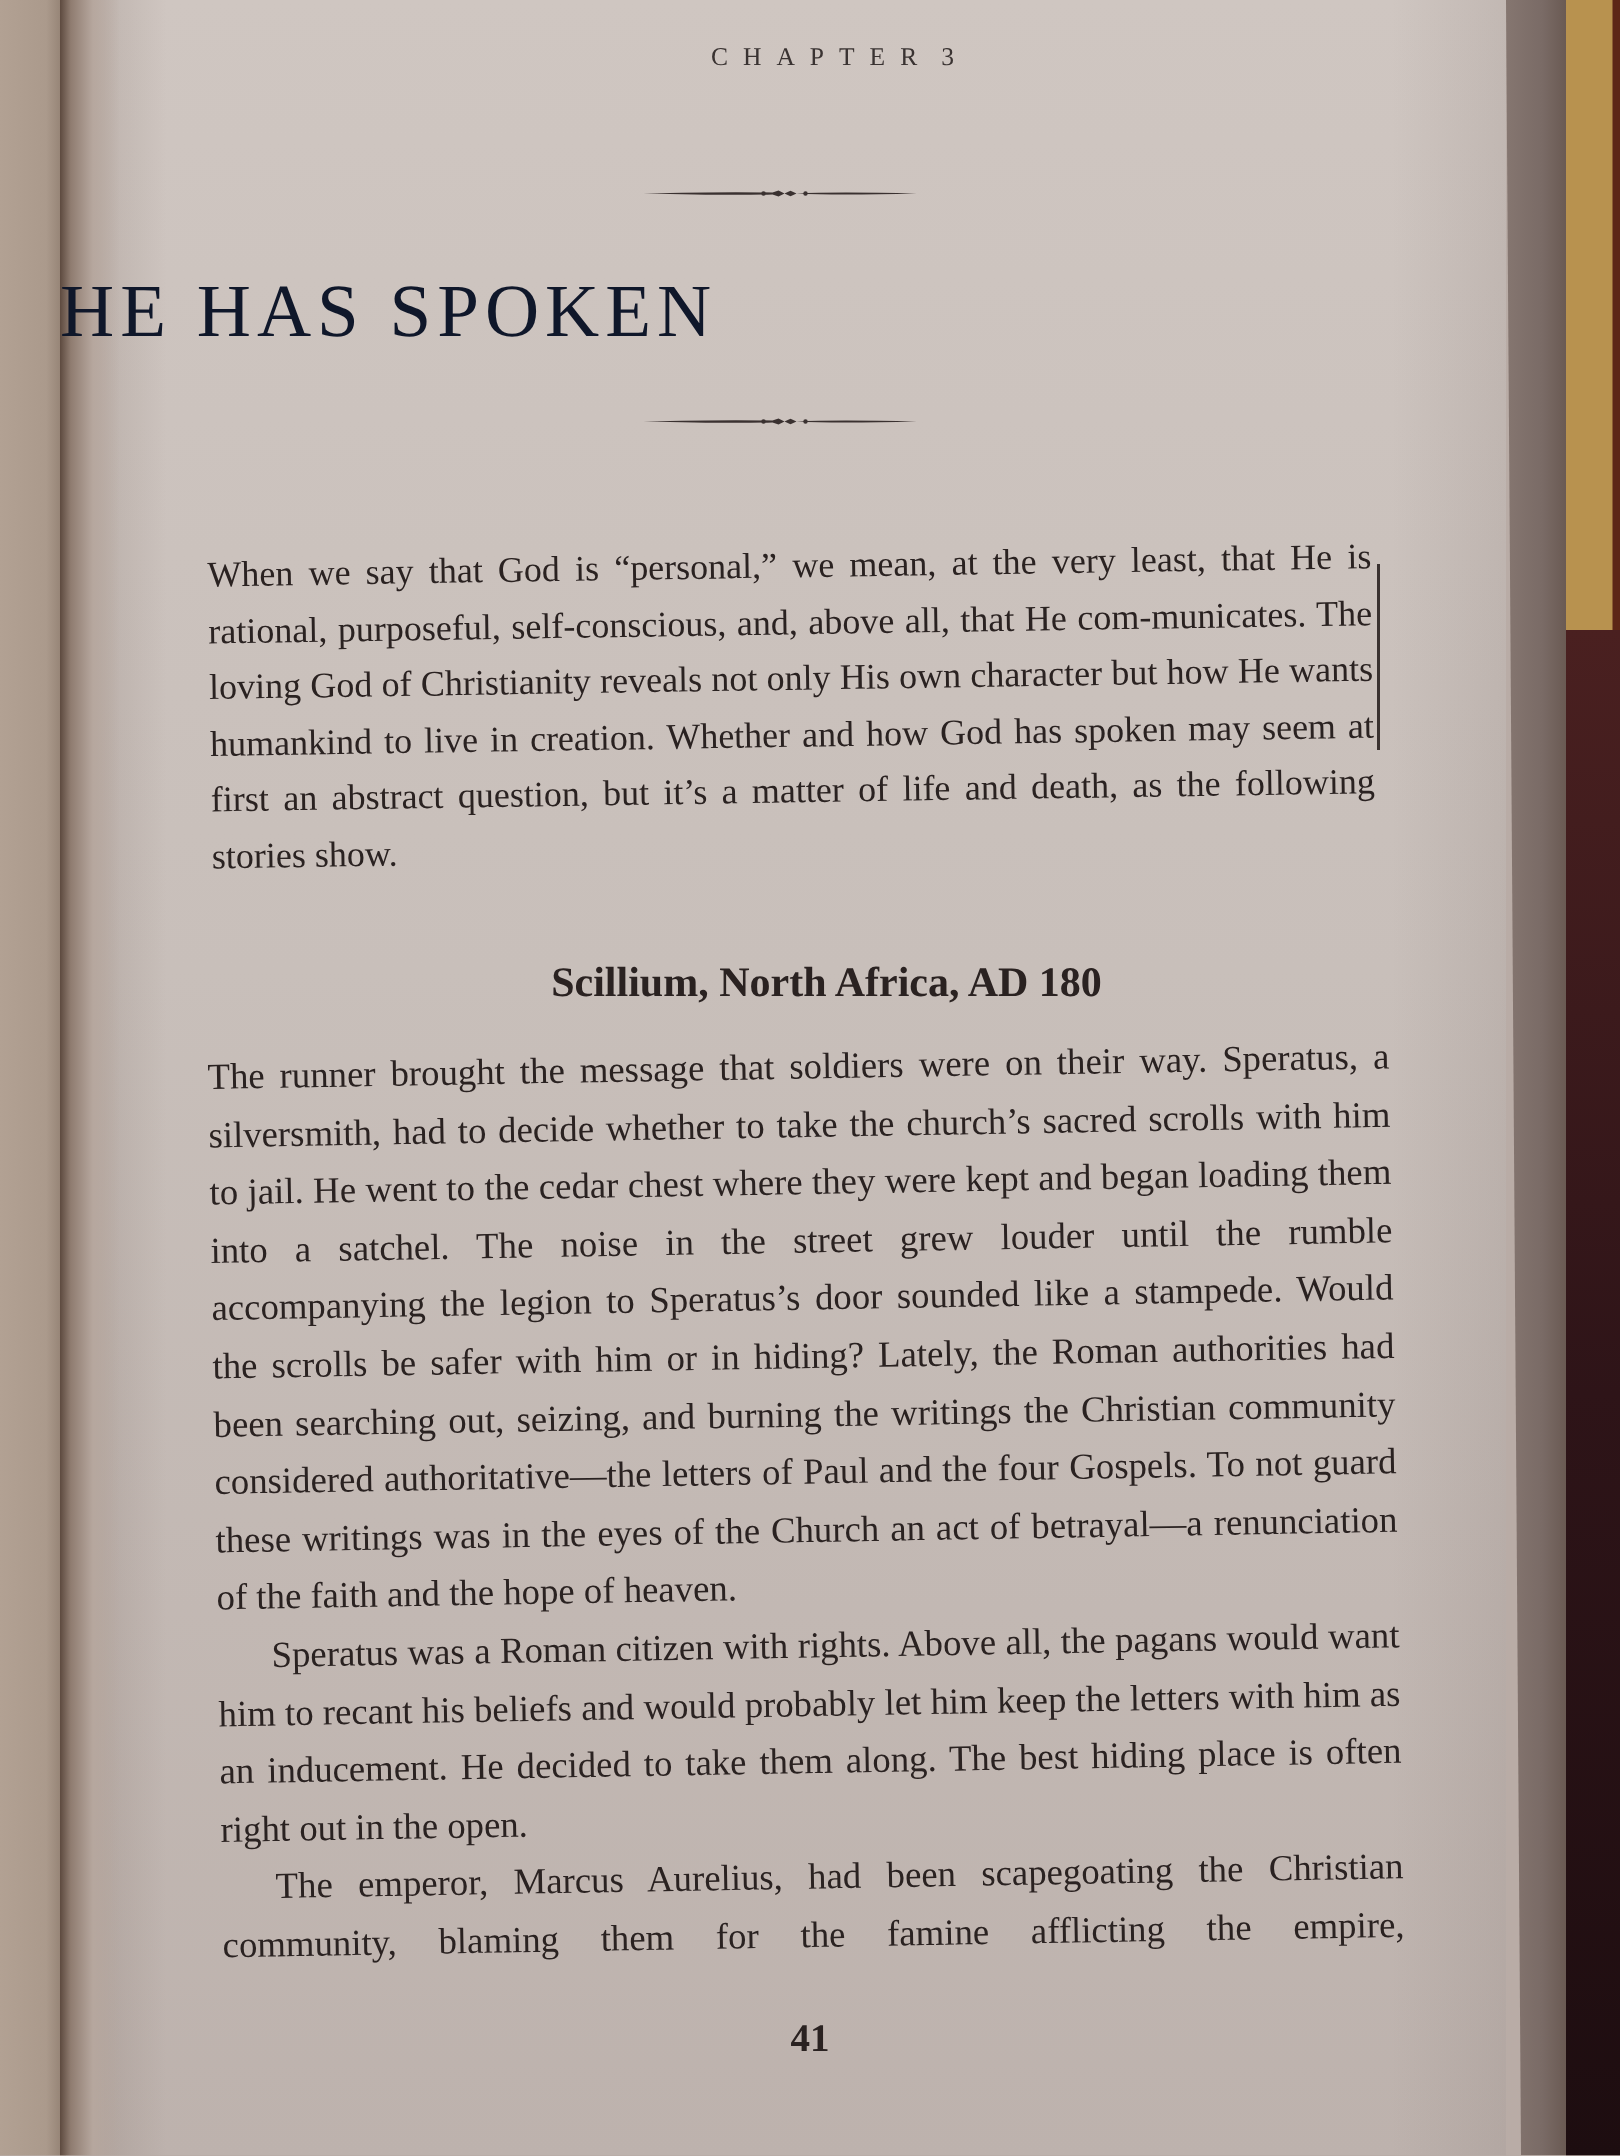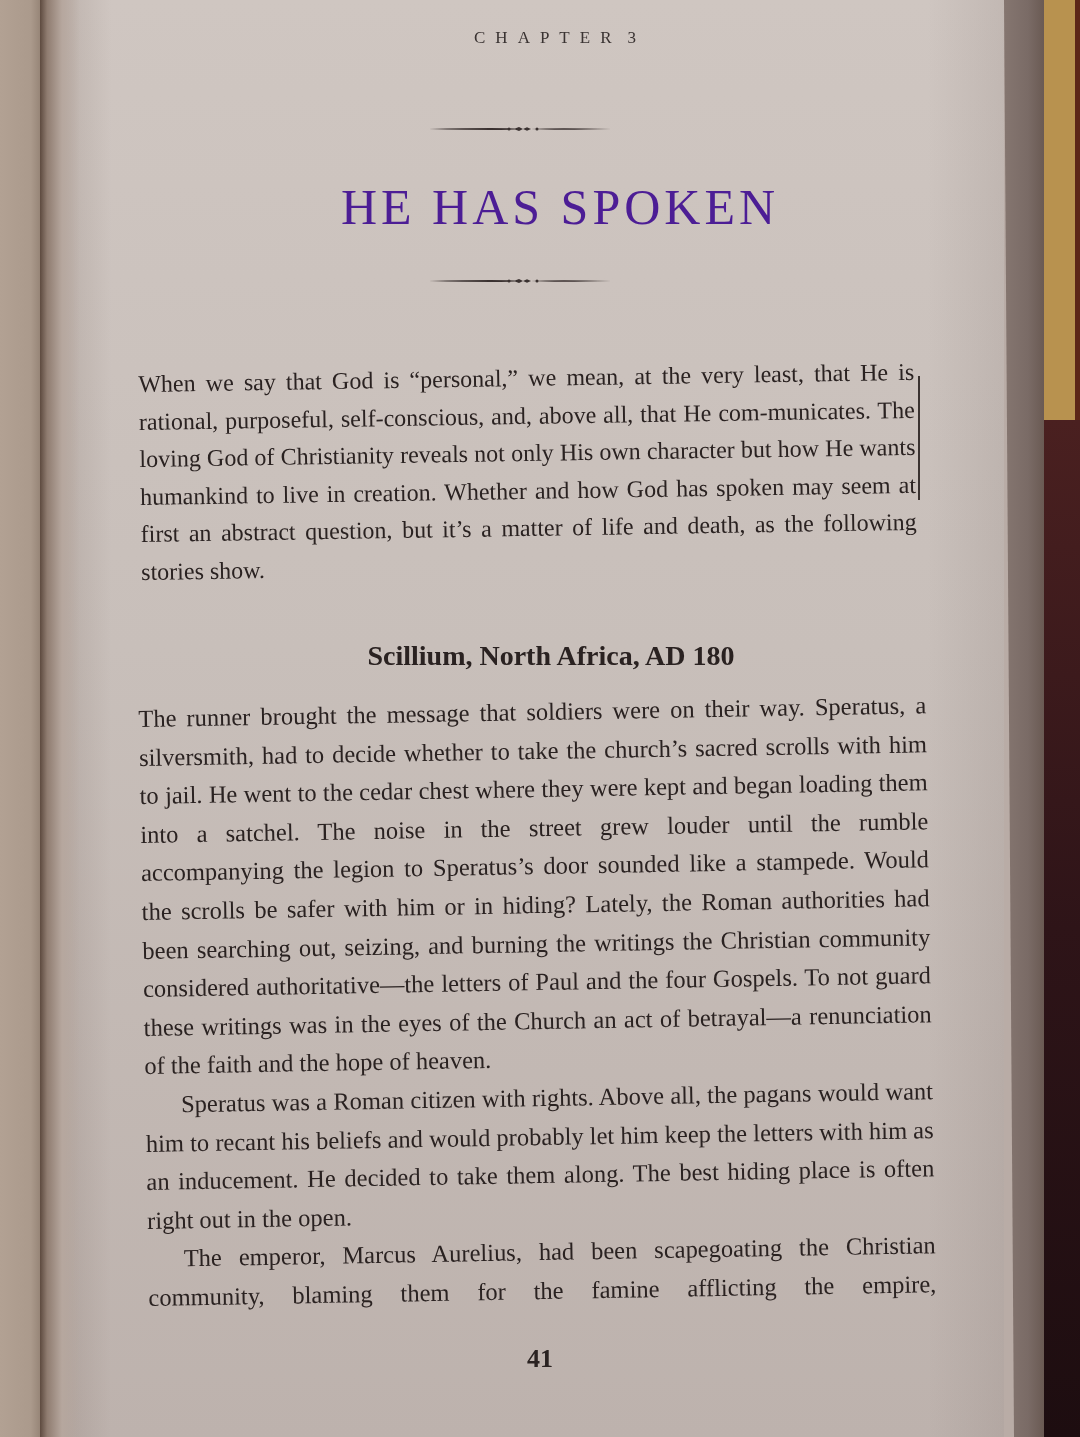--- a/index.html
+++ b/index.html
@@ -93,24 +93,24 @@
       width: 186px;
       height: 10px;
     }
     .ornament.top { top: 124px; }
     .ornament.bottom { top: 276px; }
 
     .chapter-title {
       position: absolute;
       top: 178px;
       left: 0; width: 1080px;
-      text-align: center;
+      text-align: left;
       font-size: 50px;
       letter-spacing: 4px;
-      color: #4c1d95;
+      color: #0f172a;
       padding-left: 40px;
       box-sizing: border-box;
     }
 
     .intro {
       position: absolute;
       left: 138px;
       top: 366px;
       width: 776px;
       font-size: 24px;

